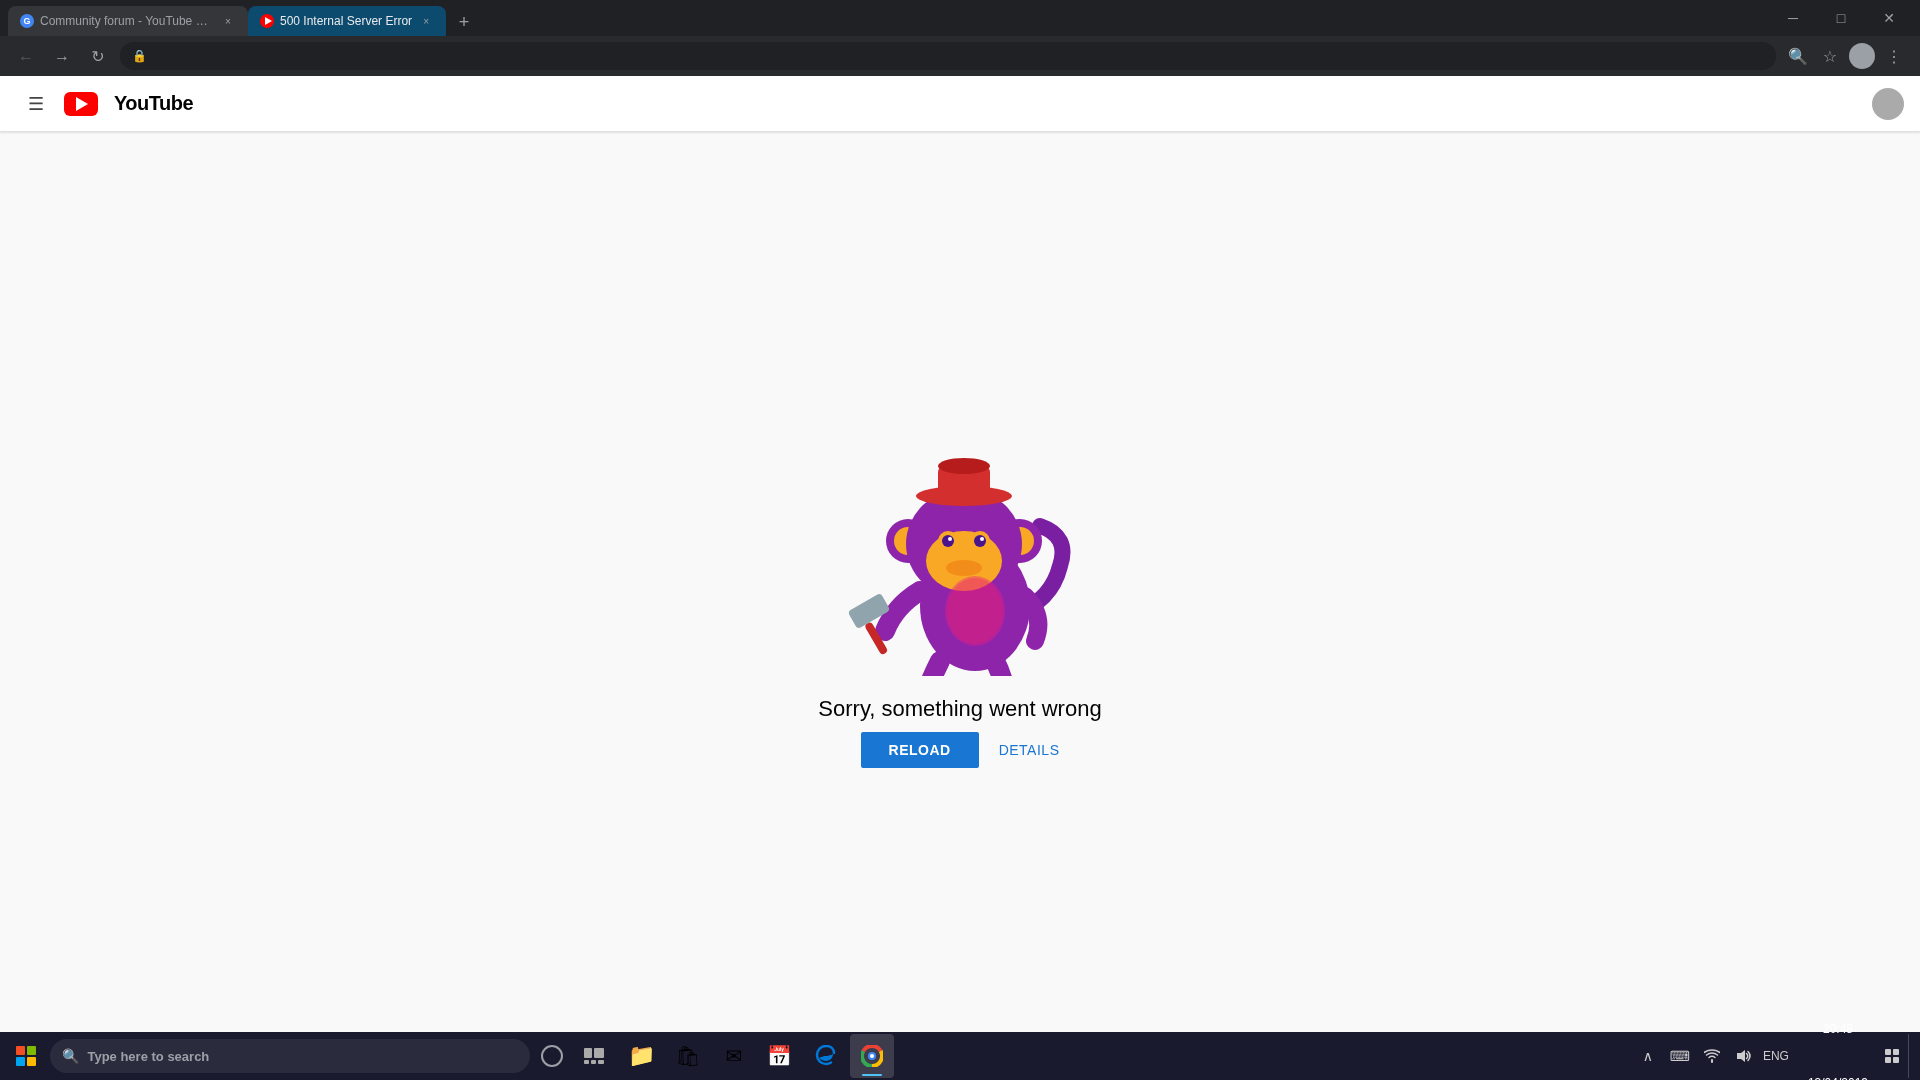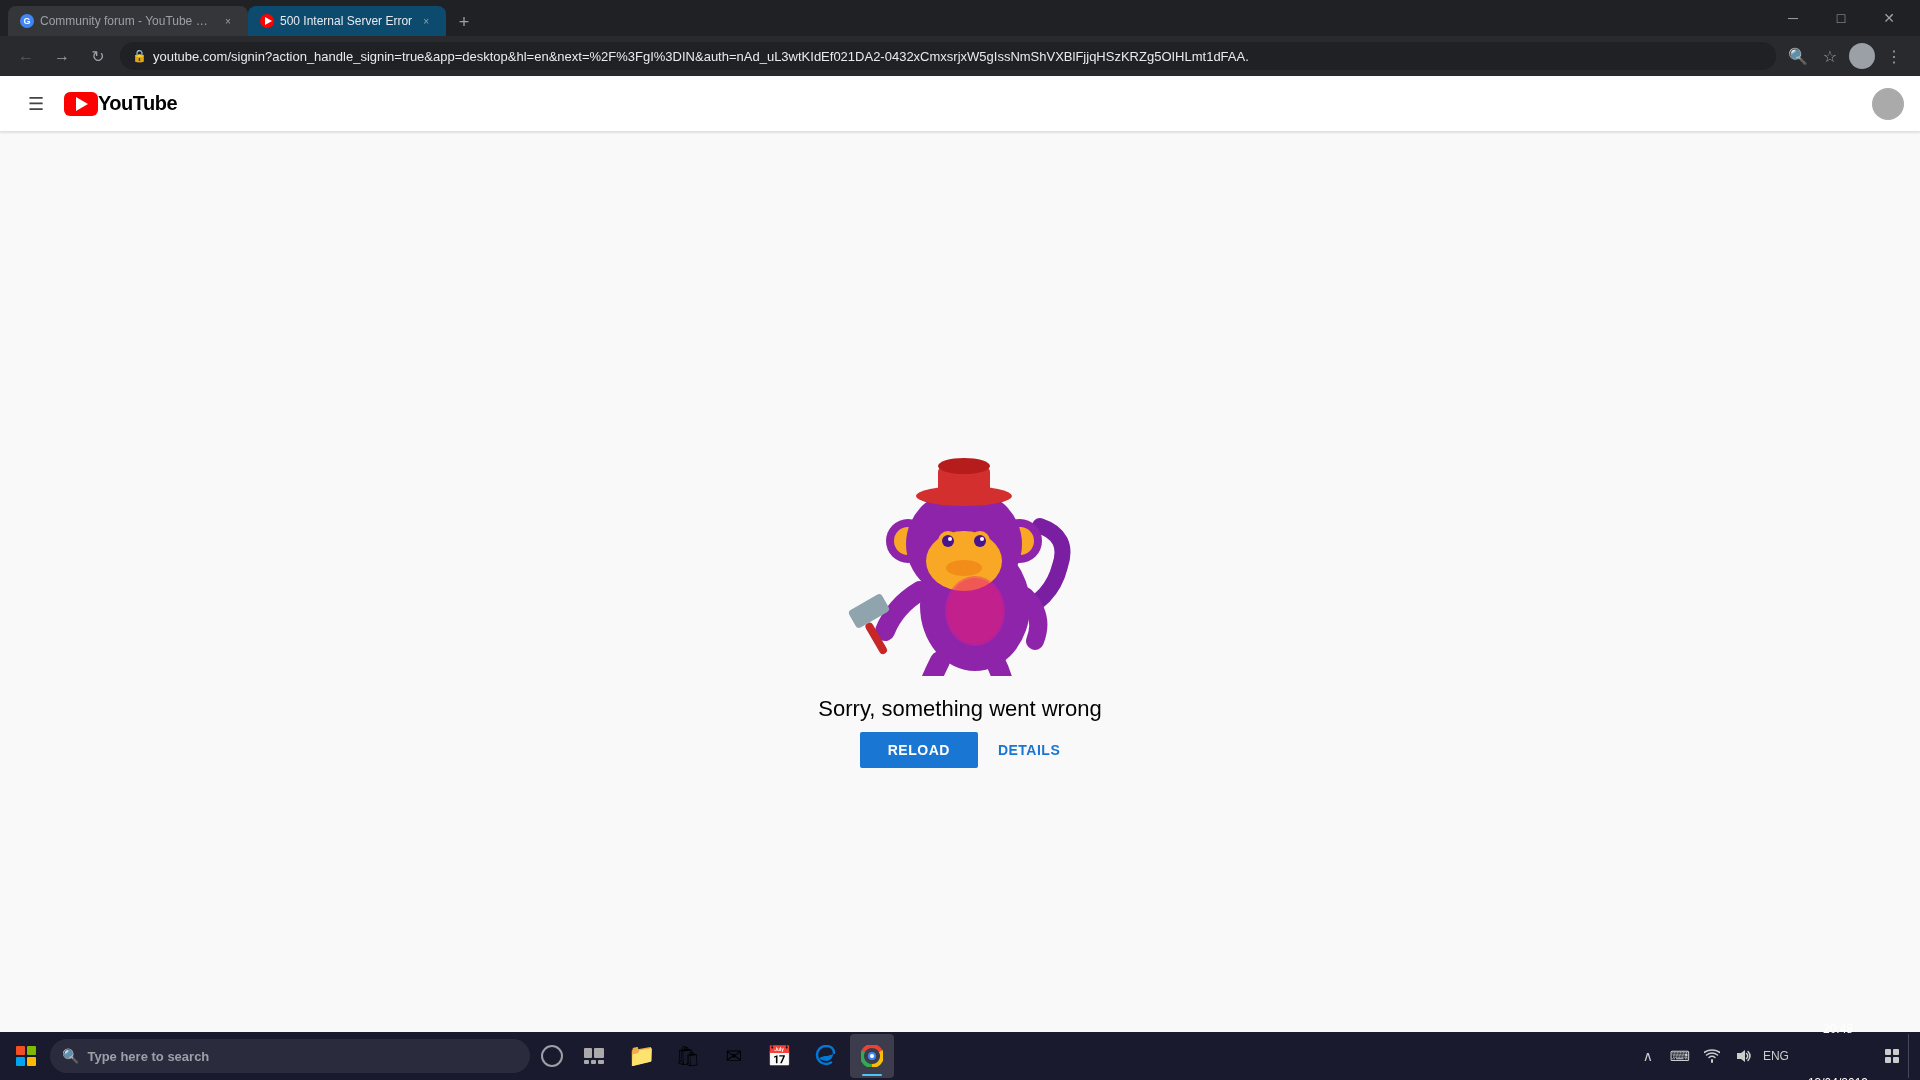--- a/index.html
+++ b/index.html
@@ -177,21 +177,21 @@
       display: flex;
       align-items: center;
       justify-content: center;
       cursor: pointer;
       border-radius: 50%;
     }
     .hamburger { font-size: 18px; color: #444; }
     .yt-logo {
       display: flex;
       align-items: center;
-      gap: 0;
+      gap: 16px;
       margin-left: 8px;
       text-decoration: none;
       cursor: pointer;
     }
     .yt-logo-icon {
       width: 34px;
       height: 24px;
       background: #ff0000;
       border-radius: 6px;
       display: flex;
@@ -267,21 +267,21 @@
       font-weight: 600;
       letter-spacing: 0.5px;
       cursor: pointer;
       text-transform: uppercase;
     }
     .details-btn {
       background: transparent;
       color: #1976d2;
       border: none;
       font-size: 14px;
-      font-weight: 700;
+      font-weight: 400;
       letter-spacing: 0.5px;
       cursor: pointer;
       text-transform: uppercase;
     }
 
     
     .taskbar {
       position: fixed;
       bottom: 0;
       left: 0;
@@ -460,21 +460,20 @@
     <div class="window-btn close">✕</div>
   </div>
 </div>
 
 <div class="address-bar">
   <div class="nav-btn disabled">←</div>
   <div class="nav-btn">→</div>
   <div class="nav-btn">↻</div>
   <div class="url-bar">
     <span class="lock-icon">🔒</span>
-    <span class="url-text">youtube.com/signin?action_handle_signin=true&amp;app=desktop&amp;hl=en&amp;next=%2F%3FgI%3DIN&amp;auth=nAd_uL3wtKIdEf021DA2-0432xCmxsrjxW5gIssNmShVXBlFjjqHSzKRZg5OIHLmt1dFAA.</span>
   </div>
   <div class="toolbar-icons">
     <div class="toolbar-icon">🔍</div>
     <div class="toolbar-icon">☆</div>
     <div class="toolbar-icon">
       <div class="profile-circle"></div>
     </div>
     <div class="toolbar-icon">⋮</div>
   </div>
 </div>

